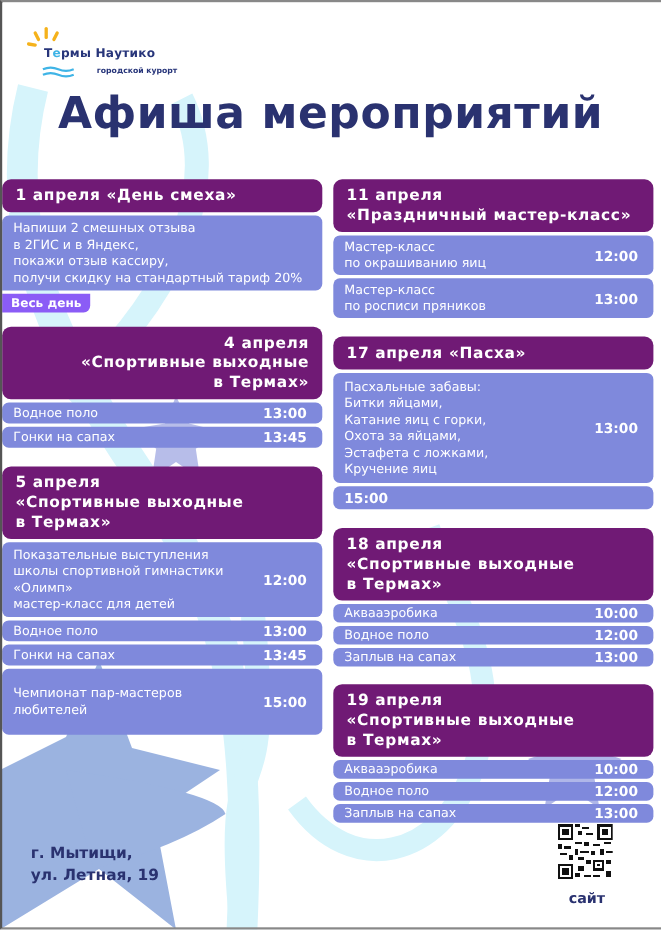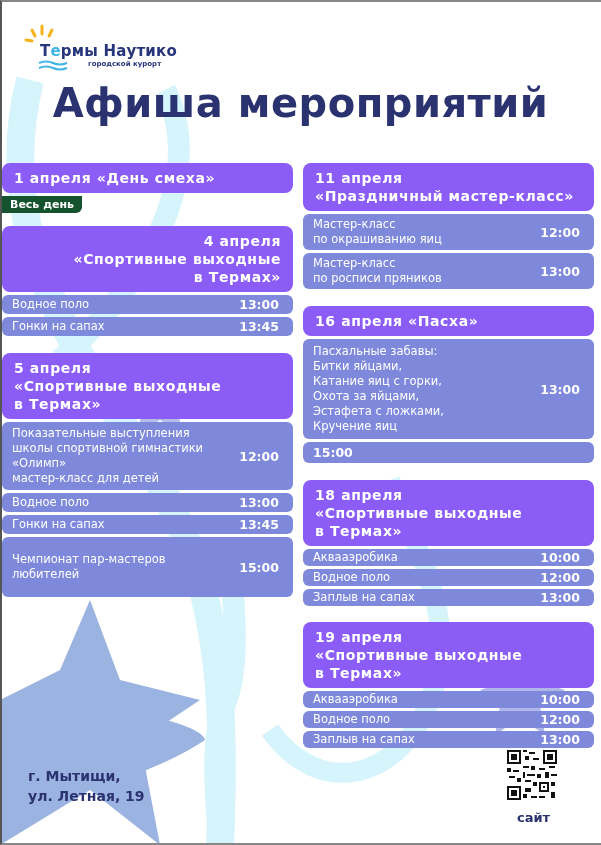--- a/index.html
+++ b/index.html
@@ -1,29 +1,29 @@
 <!DOCTYPE html>
 <html><head>
 <meta charset="utf-8">
 <style>
   html, body { margin: 0; padding: 0; }
   body { width: 601px; height: 845px; position: relative; overflow: hidden; background: #ffffff; font-family: "DejaVu Sans", sans-serif; }
   .frame { position: absolute; inset: 0; border-left: 2px solid #555; border-top: 2px solid #888; border-bottom: 2px solid #888; box-sizing: border-box; pointer-events: none; z-index: 10; }
   .bg { position: absolute; inset: 0; z-index: 0; }
   .logo { position: absolute; left: 26px; top: 26px; z-index: 2; }
-  .logo-name { position: absolute; left: 14px; top: 16px; font-weight: bold; font-size: 15px; color: #27357a; white-space: nowrap; letter-spacing: 0.2px; }
+  .logo-name { position: absolute; left: 14px; top: 16px; font-weight: bold; font-size: 11px; color: #27357a; white-space: nowrap; letter-spacing: 0.2px; }
   .logo-name .te { color: #3fb4e6; }
   .logo-sub { position: absolute; left: 62px; top: 34px; font-size: 7px; font-weight: bold; color: #27357a; white-space: nowrap; }
   .title { position: absolute; left: 0; width: 601px; top: 80px; text-align: center; font-size: 40px; font-weight: bold; color: #2a3270; z-index: 2; font-family: "DejaVu Sans", sans-serif; letter-spacing: 0.5px; }
   .col { position: absolute; z-index: 2; }
-  .hdr { background: #8b5cf6; color: #ffffff; border-radius: 8px; font-weight: bold; font-size: 14px; padding: 6px 12px; line-height: 18px; box-sizing: border-box; letter-spacing: 0.6px; }
+  .hdr { background: #701a75; color: #ffffff; border-radius: 8px; font-weight: bold; font-size: 14px; padding: 6px 12px; line-height: 18px; box-sizing: border-box; letter-spacing: 0.6px; }
   .row { background: #7f89dc; color: #ffffff; border-radius: 6px; font-size: 11.5px; line-height: 15px; padding: 2px 10px; margin-top: 3px; display: flex; justify-content: space-between; align-items: center; box-sizing: border-box; }
   .row .t { font-weight: bold; font-size: 12.5px; padding-right: 4px; }
   .row .n { white-space: pre-line; }
-  .allday { display: inline-block; background: #14532d; color: #fff; font-weight: bold; font-size: 11px; padding: 2px 8px; border-radius: 0 0 6px 0; margin-top: 0; }
+  .allday { display: inline-block; background: #8b5cf6; color: #fff; font-weight: bold; font-size: 11px; padding: 2px 8px; border-radius: 0 0 6px 0; margin-top: 0; }
   .address { position: absolute; left: 28px; top: 766px; font-size: 14px; font-weight: bold; color: #2a3270; line-height: 20px; z-index: 2; white-space: pre-line; }
   .qr { position: absolute; left: 507px; top: 747px; width: 50px; height: 55px; z-index: 2; }
   .site { position: absolute; left: 517px; top: 810px; font-size: 13px; font-weight: bold; color: #2a3270; z-index: 2; }
 </style>
 </head>
 <body>
 
 <div class="frame"></div>
 
 <svg class="bg" width="601" height="845" viewBox="0 0 601 845">
@@ -52,20 +52,26 @@
   </svg>
   <div class="logo-name"><span>Т</span><span class="te">е</span><span>рмы Наутико</span></div>
   <div class="logo-sub">городской курорт</div>
 </div>
 
 <div class="title">Афиша мероприятий</div>
 
 <div class="col" style="left:2px; top:163px; width:291px;">
   <div>
     <div class="hdr" style="white-space:pre-line;">1 апреля «День смеха»</div>
+    <div class="row" style="padding:4px 10px; border-radius:6px 6px 6px 0;">
+      <span class="n">Напиши 2 смешных отзыва
+в 2ГИС и в Яндекс,
+покажи отзыв кассиру,
+получи скидку на стандартный тариф 20%</span>
+    </div>
     <div class="allday">Весь день</div>
   </div>
 
   <div style="margin-top:13px;text-align:right;">
     <div class="hdr" style="white-space:pre-line;">4 апреля
 «Спортивные выходные
 в Термах»</div>
     <div class="row">
       <span class="n">Водное поло</span>
       <span class="t">13:00</span>
@@ -113,21 +119,21 @@
       <span class="t">12:00</span>
     </div>
     <div class="row" style="padding:3px 10px;">
       <span class="n">Мастер-класс
 по росписи пряников</span>
       <span class="t">13:00</span>
     </div>
   </div>
 
   <div style="margin-top:17px;">
-    <div class="hdr" style="white-space:pre-line;">16 апреля «Пасха»</div>
+    <div class="hdr" style="white-space:pre-line;">17 апреля «Пасха»</div>
     <div class="row" style="padding:5px 10px;">
       <span class="n">Пасхальные забавы:
 Битки яйцами,
 Катание яиц с горки,
 Охота за яйцами,
 Эстафета с ложками,
 Кручение яиц</span>
       <span class="t">13:00</span>
     </div>
     <div class="row" style="padding:3px 10px;">

